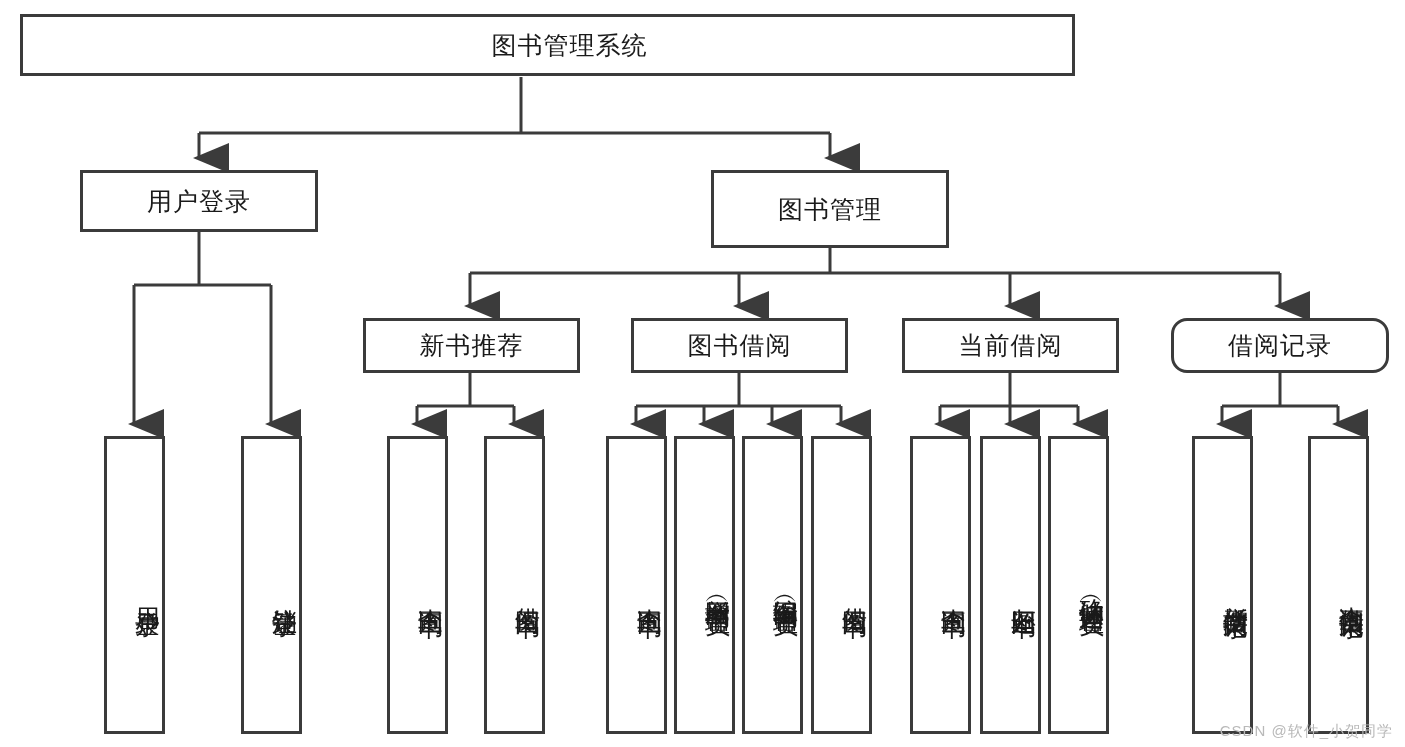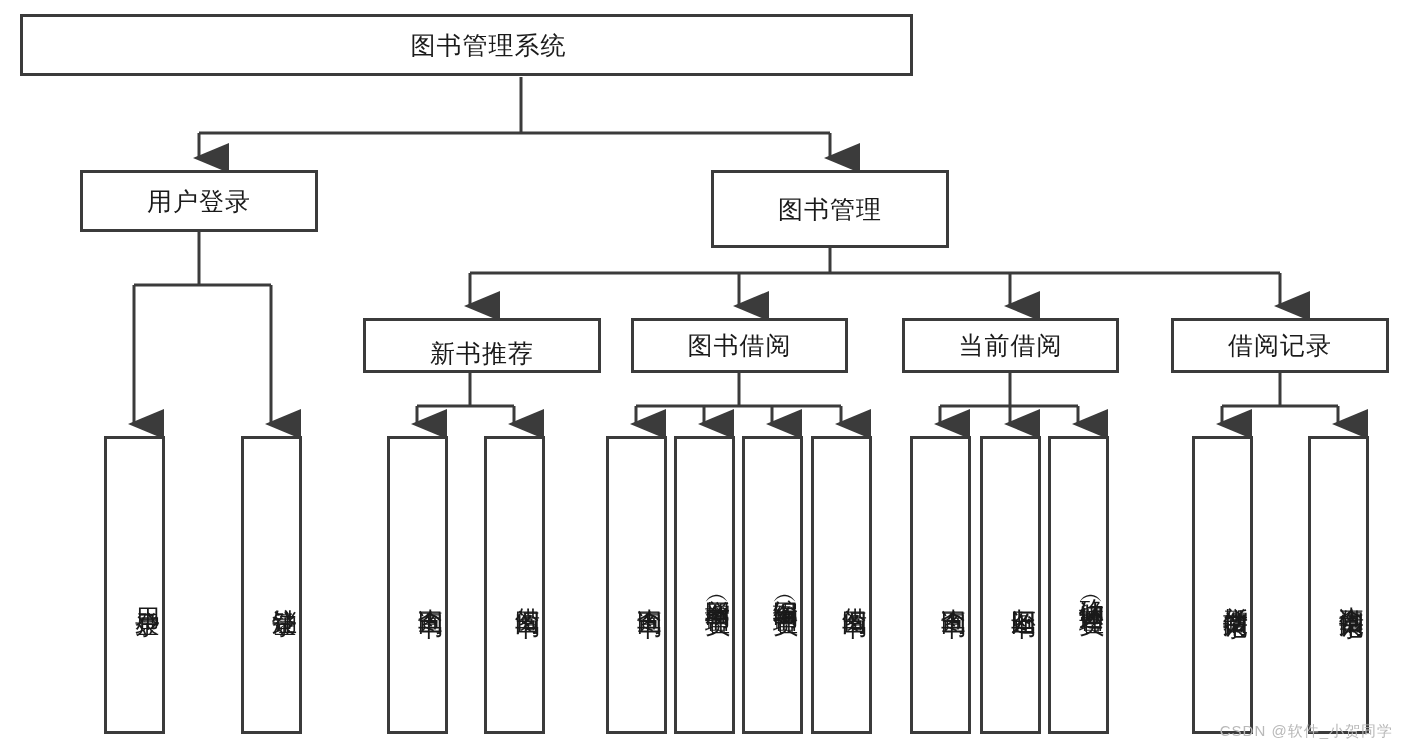--- a/index.html
+++ b/index.html
@@ -117,45 +117,45 @@
       <path d="M 1010 406 L 1010 424" marker-end="url(#arrow)"></path>
       <path d="M 1078 406 L 1078 424" marker-end="url(#arrow)"></path>
 
       <path d="M 1280 373 L 1280 406"></path>
       <path d="M 1222 406 L 1338 406"></path>
       <path d="M 1222 406 L 1222 424" marker-end="url(#arrow)"></path>
       <path d="M 1338 406 L 1338 424" marker-end="url(#arrow)"></path>
     </g>
   </svg>
 
-  <div class="node horiz" style="left:20px; top:14px; width:893px; height:62px;padding-left:44px;">
+  <div class="node horiz" style="left:20px; top:14px; width:1055px; height:62px;padding-left:44px;">
     <span>图书管理系统</span>
   </div>
 
   <div class="node horiz" style="left:80px; top:170px; width:238px; height:62px;">
     <span>用户登录</span>
   </div>
 
   <div class="node horiz" style="left:711px; top:170px; width:238px; height:78px;">
     <span>图书管理</span>
   </div>
 
-  <div class="node horiz" style="left:363px; top:318px; width:238px; height:55px;align-items:flex-end;">
+  <div class="node horiz" style="left:363px; top:318px; width:217px; height:55px;">
     <span>新书推荐</span>
   </div>
 
   <div class="node horiz" style="left:631px; top:318px; width:217px; height:55px;">
     <span>图书借阅</span>
   </div>
 
   <div class="node horiz" style="left:902px; top:318px; width:217px; height:55px;">
     <span>当前借阅</span>
   </div>
 
-  <div class="node horiz" style="left:1171px; top:318px; width:218px; height:55px;">
+  <div class="node horiz" style="left:1171px; top:318px; width:218px; height:55px;border-radius:16px;">
     <span>借阅记录</span>
   </div>
 
   <div class="node vert" style="left:104px; top:436px; width:61px; height:298px;">
     <span class="vtext">用户登录</span>
   </div>
 
   <div class="node vert" style="left:241px; top:436px; width:61px; height:298px;">
     <span class="vtext">注销登录</span>
   </div>

